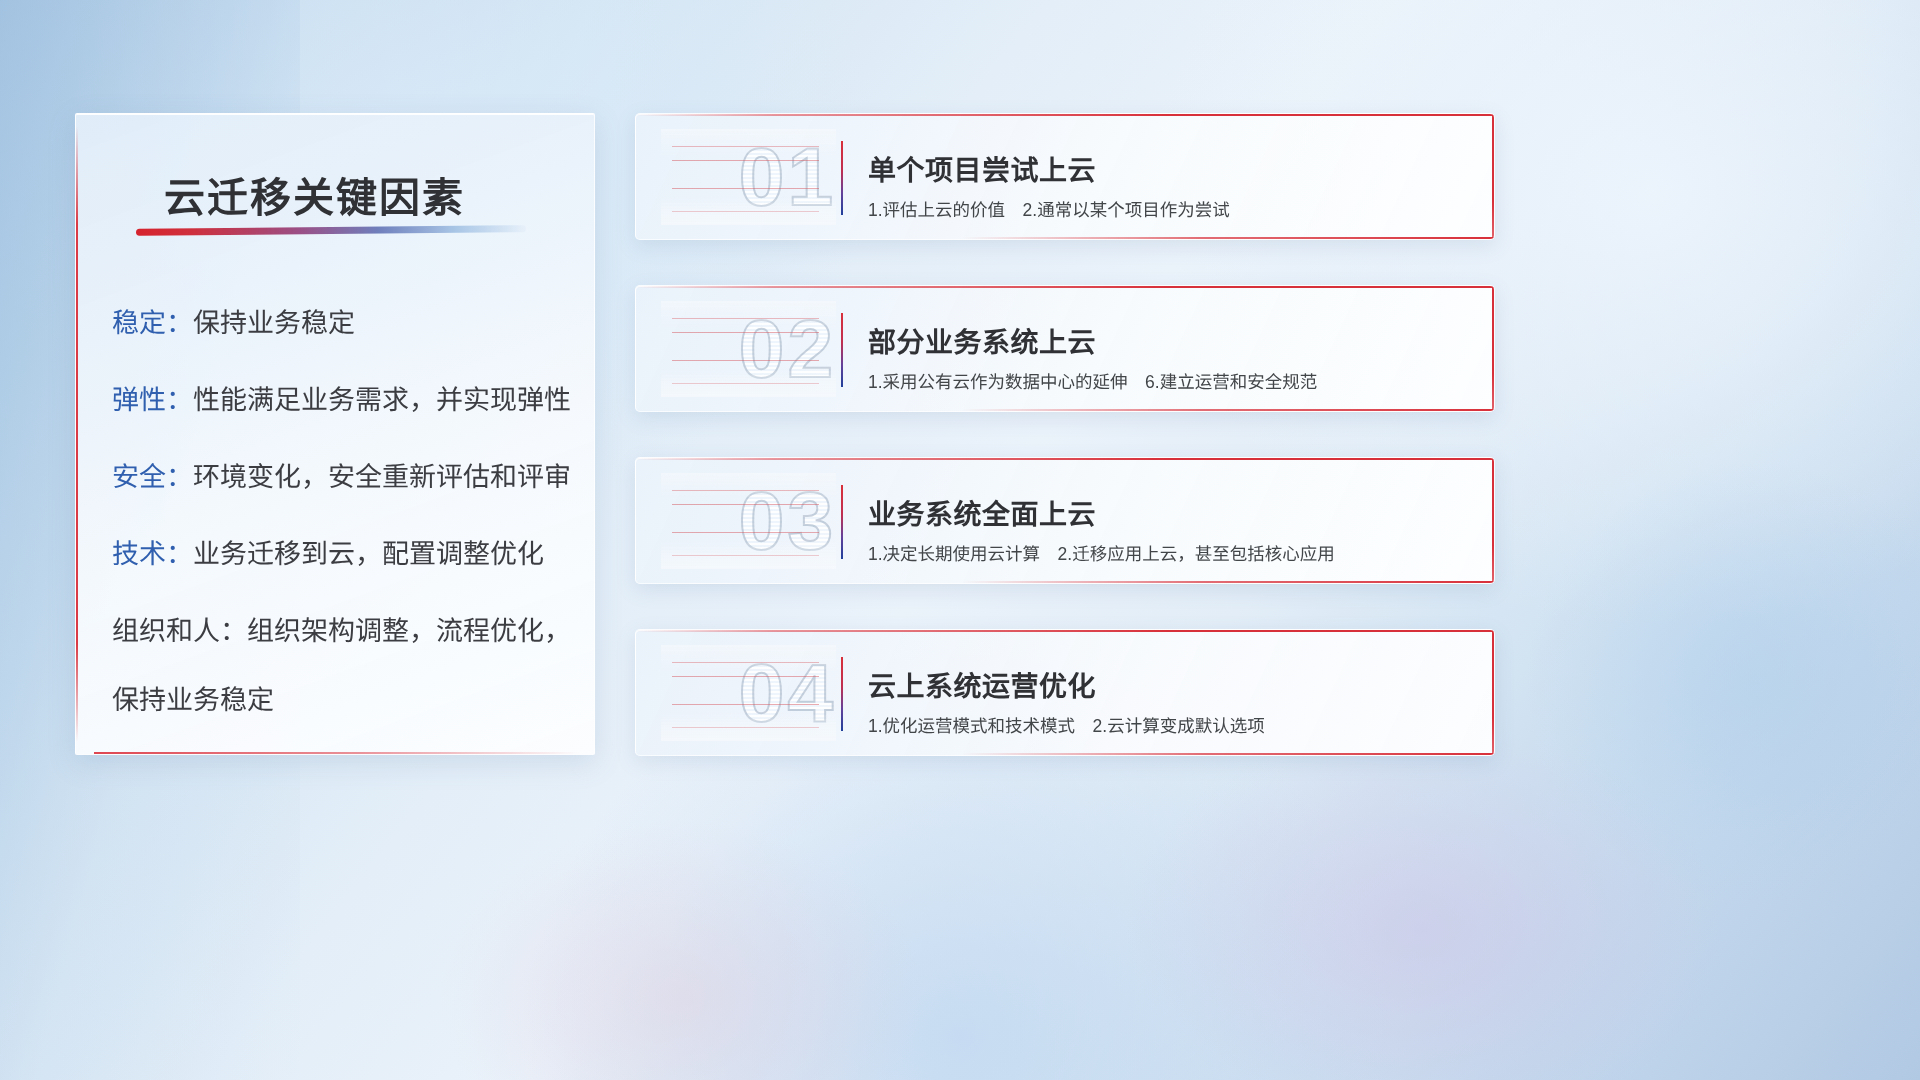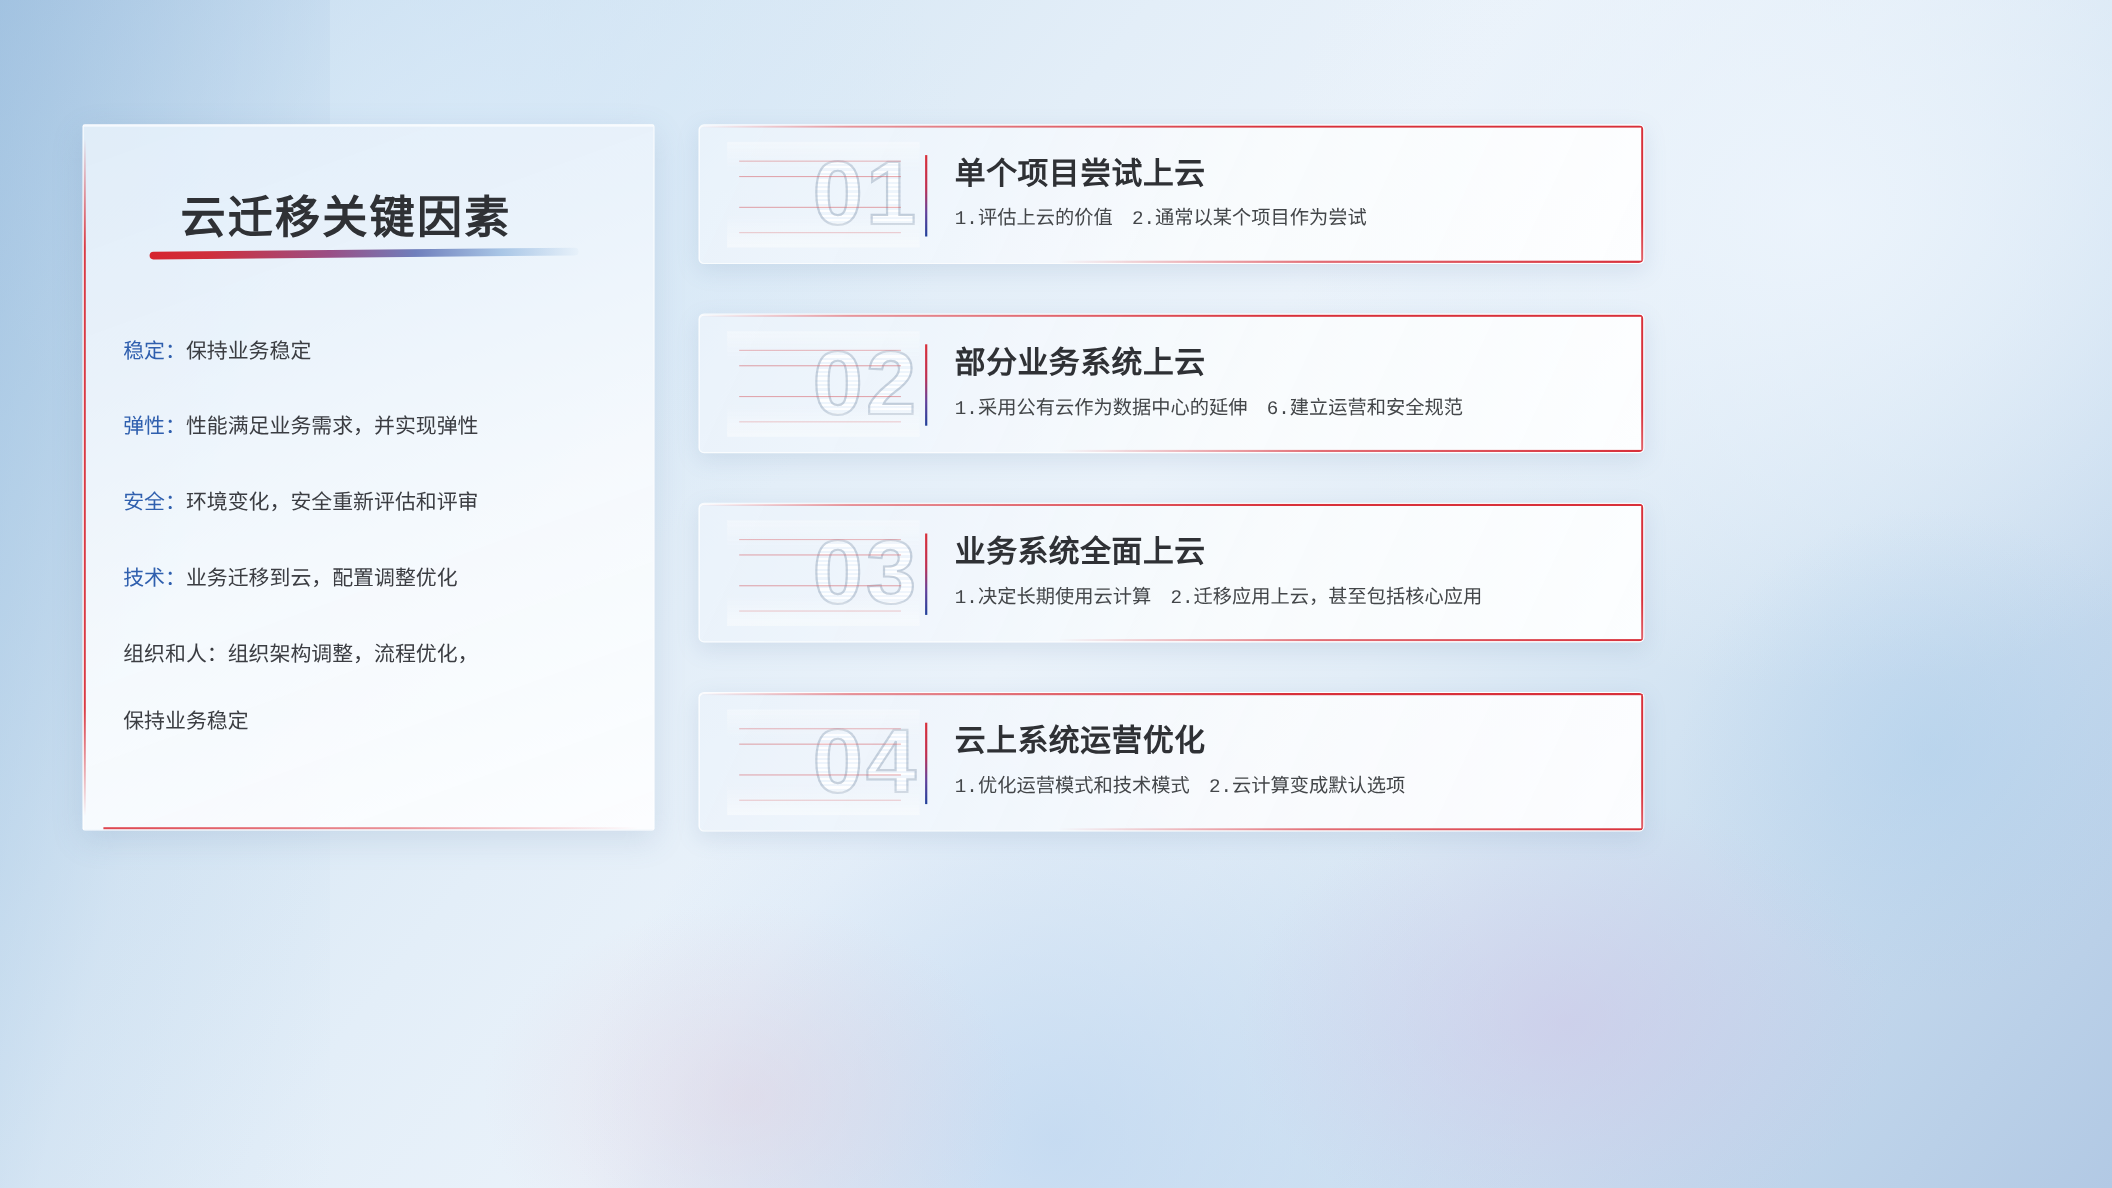--- a/index.html
+++ b/index.html
@@ -75,21 +75,21 @@
     position:absolute; left:60px; top:113px; width:390px; height:7px;
     border-radius:4px;
     background:linear-gradient(90deg,#d6232e 0%, #cf2f3c 14%, #9a4f86 42%, #6f7fbc 62%, #a9c6e6 82%, rgba(205,225,242,.15) 100%);
     transform:skewY(-.55deg);
   }
 
   .factor-list {
     position:absolute; left:36px; top:196px; right:22px;
   }
   .factor-row {
-    font-size:19px; line-height:1; color:#3b3d42;
+    font-size:27px; line-height:1; color:#3b3d42;
     margin-bottom:50px; white-space:nowrap;
   }
   .factor-row:last-child { margin-bottom:0; }
   .factor-row .k { color:#2f5fae; }
   .factor-row .k.plain { color:#3b3d42; }
   .factor-row .v { color:#3b3d42; }
   .factor-row.cont { margin-top:-8px; }
 
   
   .cards { position:absolute; left:635px; top:113px; width:860px; }
@@ -144,21 +144,21 @@
   .num-tick-red {
     position:absolute; height:1px;
     background:rgba(212,80,88,.5);
     pointer-events:none;
   }
 
   .card-divider {
     position:absolute; left:205px; top:27px; width:2px; height:74px;
     background:linear-gradient(180deg,#d8303a 0%, #c02f50 40%, #63419a 70%, #20409a 100%);
   }
-  .card-body { position:absolute; left:232px; top:30px; right:24px;font-family:Liberation Mono, monospace; }
+  .card-body { position:absolute; left:232px; top:40px; right:24px; }
   .card-title {
     font-size:28px; font-weight:700; color:#2f3135; line-height:1.18;
     letter-spacing:.5px; white-space:nowrap;
   }
   .card-sub {
     margin-top:13px;
     font-size:17.5px; color:#434649; line-height:1.25; white-space:nowrap;
   }
 </style>
 </head>

